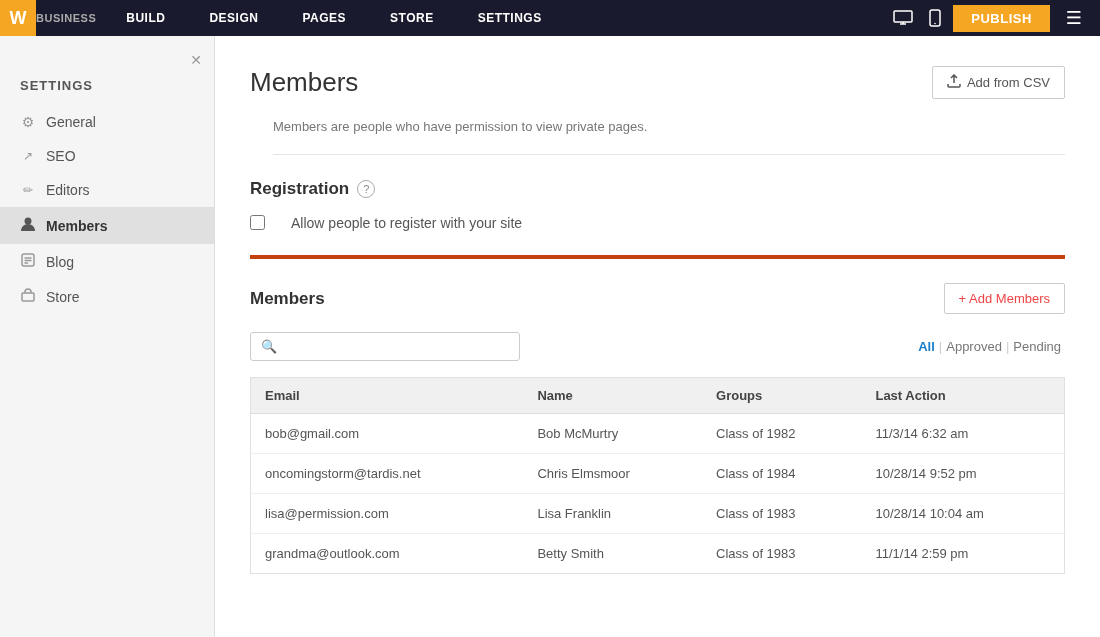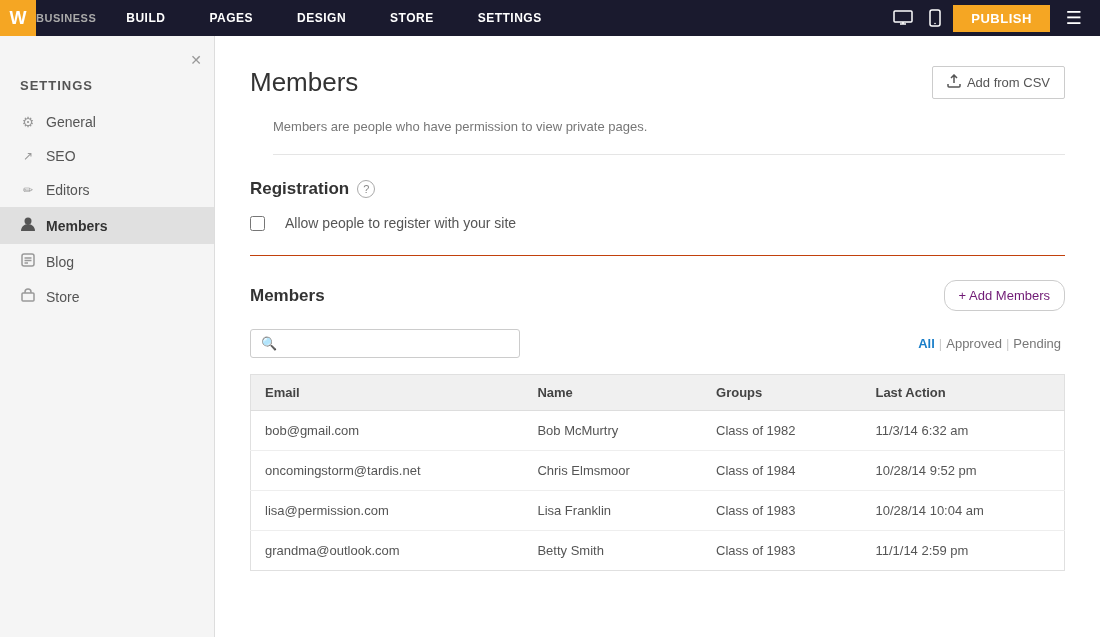--- a/index.html
+++ b/index.html
@@ -184,25 +184,25 @@
       display: flex;
       align-items: center;
       justify-content: center;
       font-size: 11px;
       color: #888;
       cursor: pointer;
     }
 
     .checkbox-row {
       display: flex;
-      align-items: center;
-      gap: 20px;
+      align-items: flex-start;
+      gap: 26px;
       margin-bottom: 24px;
       padding-bottom: 24px;
-      border-bottom: 1px solid #c2410c;
+      border-bottom: 4px solid #c2410c;
     }
     .checkbox-row input[type=checkbox] {
       width: 15px;
       height: 15px;
       cursor: pointer;
     }
     .checkbox-label {
       font-size: 14px;
       color: #555;
     }
@@ -214,23 +214,23 @@
       margin-bottom: 18px;
     }
     .btn-primary-outline {
       display: flex;
       align-items: center;
       gap: 6px;
       border: 1px solid #ccc;
       background: white;
       padding: 7px 14px;
       font-size: 13px;
-      color: #701a75;
-      cursor: pointer;
-      border-radius: 12px;
+      color: #ef4444;
+      cursor: pointer;
+      border-radius: 2px;
       text-align: right;
     }
 
     .filter-row {
       display: flex;
       align-items: center;
       justify-content: space-between;
       margin-bottom: 16px;
     }
     .search-box {
@@ -305,22 +305,22 @@
 
 <div class="top-nav">
   <div class="top-nav-logo">
     <span>W</span>
   </div>
   <div style="display:flex;align-items:center;padding:0 8px 0 0;color:#aaa;font-size:11px;letter-spacing:0.5px;font-weight:600;">
     <span>BUSINESS</span>
   </div>
   <div class="top-nav-items">
     <div class="top-nav-item">BUILD</div>
+    <div class="top-nav-item">DESIGN</div>
     <div class="top-nav-item">PAGES</div>
-    <div class="top-nav-item">DESIGN</div>
     <div class="top-nav-item">STORE</div>
     <div class="top-nav-item">SETTINGS</div>
   </div>
   <div class="top-nav-right">
     <div class="nav-icon-btn">
       <svg width="20" height="16" viewBox="0 0 20 16" fill="white">
         <rect x="1" y="1" width="18" height="11" rx="1" fill="none" stroke="white" stroke-width="1.5"></rect>
         <line x1="7" y1="14" x2="13" y2="14" stroke="white" stroke-width="1.5"></line>
         <line x1="10" y1="12" x2="10" y2="14" stroke="white" stroke-width="1.5"></line>
       </svg>

